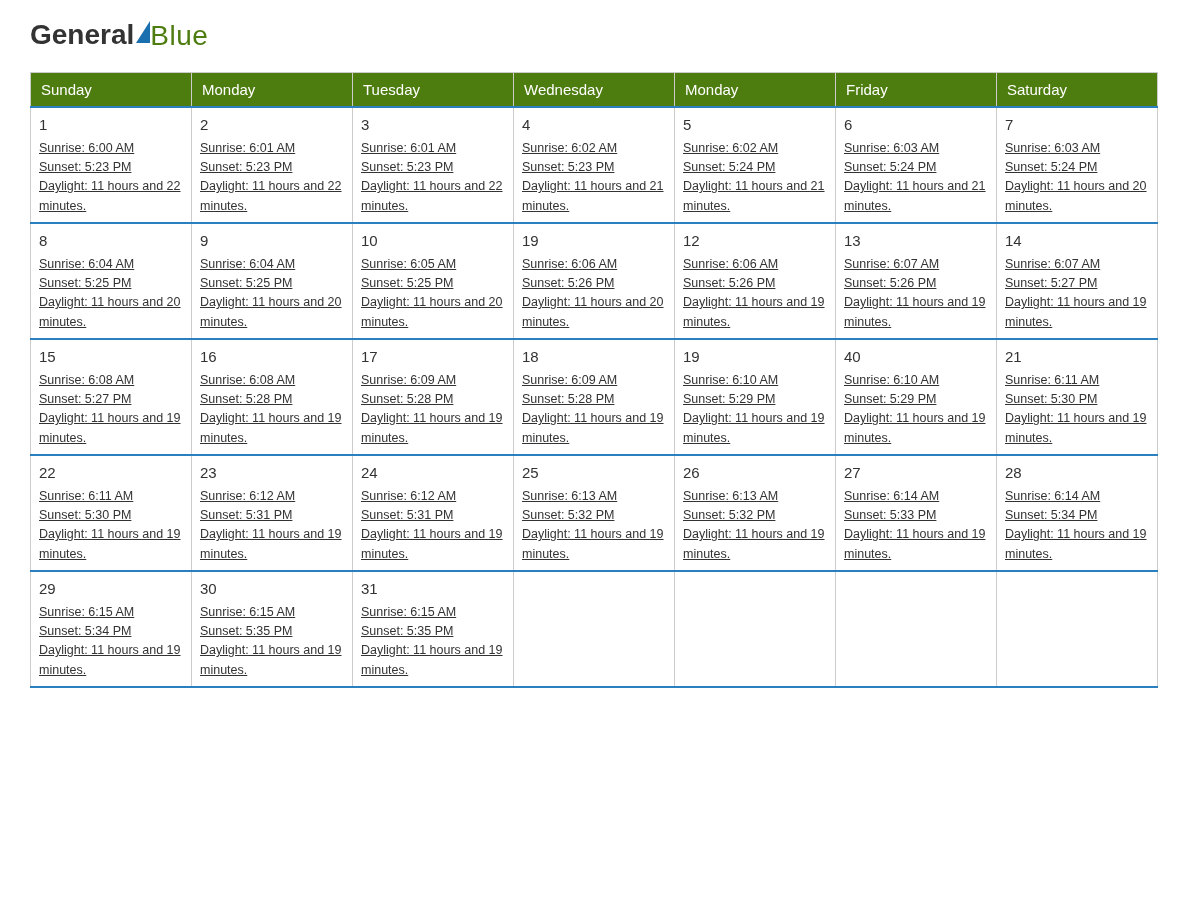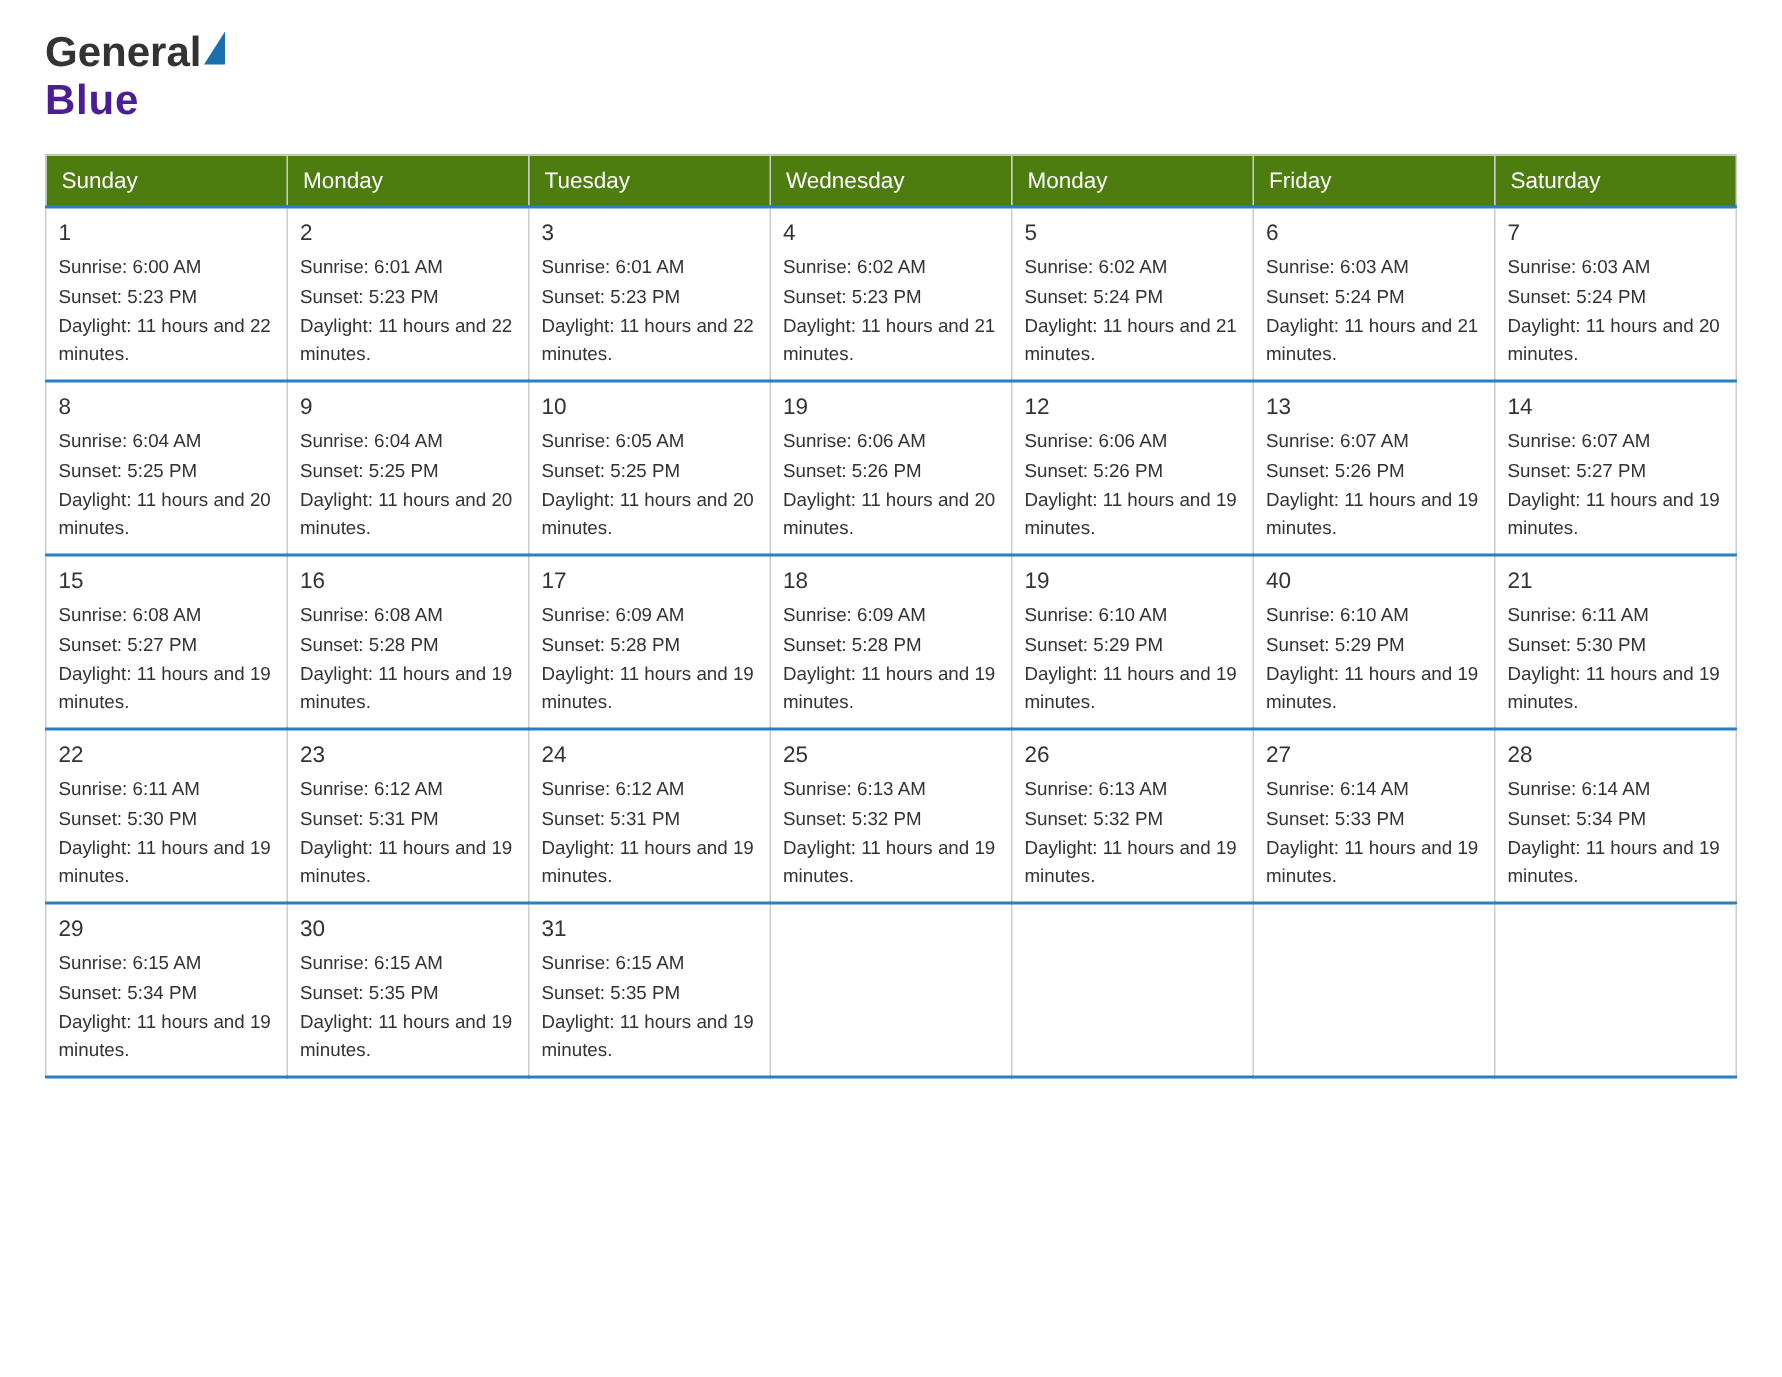--- a/index.html
+++ b/index.html
@@ -72,37 +72,38 @@
     .day-number {
       font-size: 15px;
       font-weight: normal;
       display: block;
       margin-bottom: 2px;
     }
     .day-info {
       font-size: 12.5px;
       line-height: 1.55;
       color: #333;
+      text-decoration: underline;
     }
     .calendar tr {
       border-bottom: 2px solid #2a7fc1;
     }
     .logo-wrapper {
       display: flex;
-      flex-direction: column;
+      flex-direction: row;
       align-items: flex-start;
     }
     .logo-line1 {
       display: flex;
       align-items: center;
     }
     .logo-line2 {
-      color: #4c1d95;
+      color: #4d7c0f;
       font-size: 28px;
-      font-weight: bold;
+      font-weight: normal;
       letter-spacing: 0.5px;
     }
   </style>
 </head>
 <body>
 
 <div class="header">
   <div class="logo-wrapper">
     <div class="logo-line1">
       <span class="logo-text">General</span>

